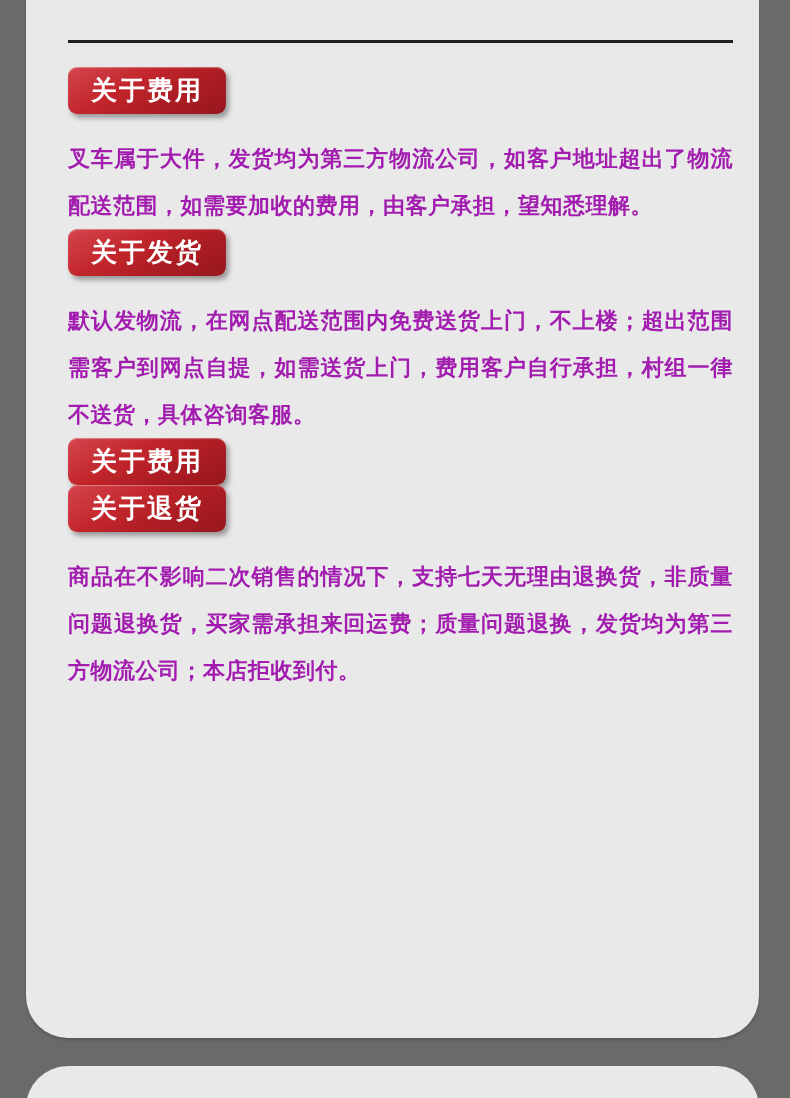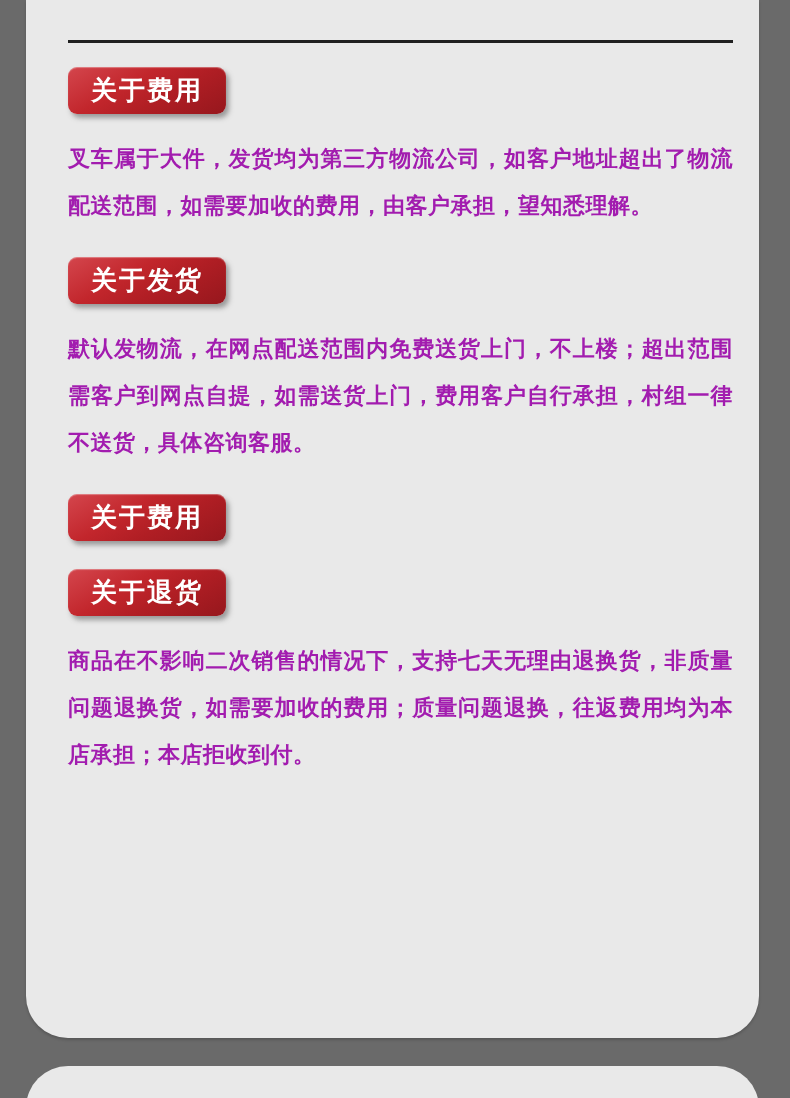--- a/index.html
+++ b/index.html
@@ -28,21 +28,21 @@
     box-shadow: 0 2px 3px rgba(0,0,0,0.18);
   }
   .card-content {
     padding: 40px 26px 0 42px;
   }
   .divider {
     height: 3px;
     background: #202020;
     width: 100%;
   }
-  .section { margin-top: 28px; }
+  .section { }
   .section.first { margin-top: 24px; }
   .badge {
     display: inline-block;
     font-size: 26px;
     line-height: 28px;
     font-weight: bold;
     color: #ffffff;
     letter-spacing: 2px;
     padding: 9px 23px 10px 23px;
     border-radius: 9px;
@@ -88,21 +88,21 @@
         <div class="badge">关于发货</div>
         <p class="para">默认发物流，在网点配送范围内免费送货上门，不上楼；超出范围需客户到网点自提，如需送货上门，费用客户自行承担，村组一律不送货，具体咨询客服。</p>
       </section>
 
       <section class="section">
         <div class="badge">关于费用</div>
       </section>
 
       <section class="section">
         <div class="badge">关于退货</div>
-        <p class="para">商品在不影响二次销售的情况下，支持七天无理由退换货，非质量问题退换货，如需要加收的费用；质量问题退换，往返费用均为本店承担；本店拒收到付。</p>
+        <p class="para">商品在不影响二次销售的情况下，支持七天无理由退换货，非质量问题退换货，买家需承担来回运费；质量问题退换，发货均为第三方物流公司；本店拒收到付。</p>
       </section>
 
     </div>
   </div>
 
   <div class="card-next"></div>
 
 </div>
 
 </body></html>

